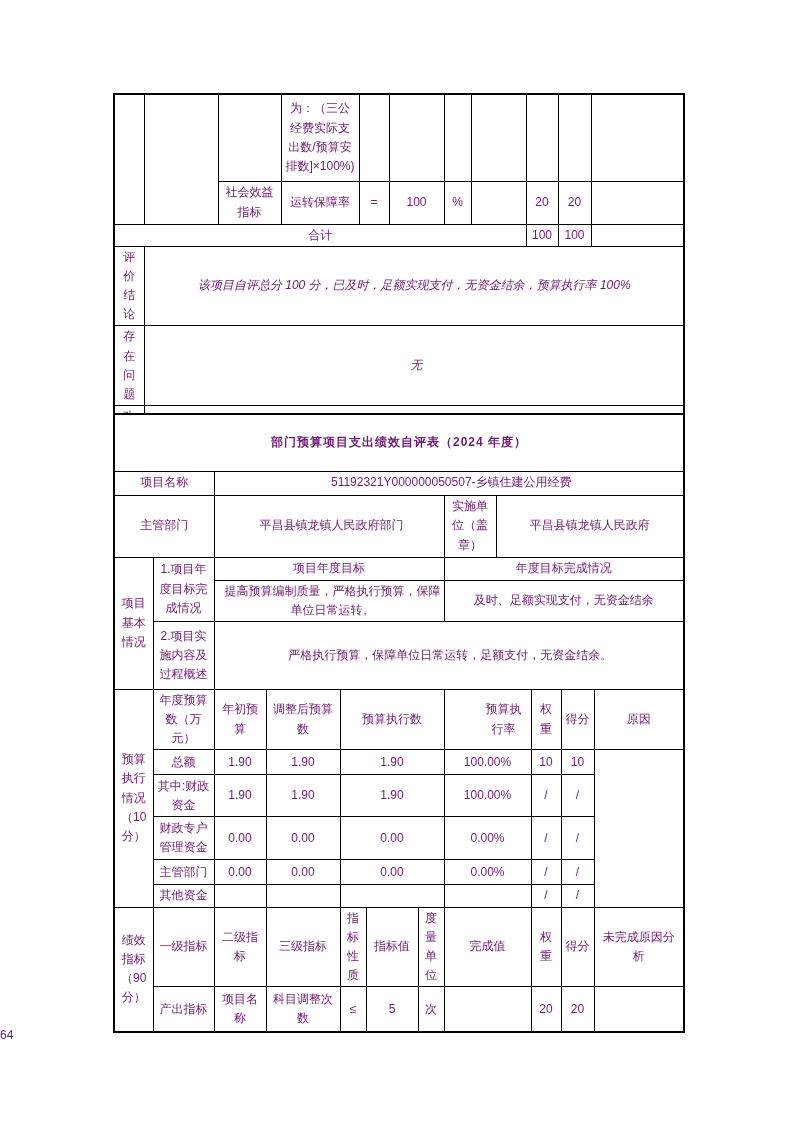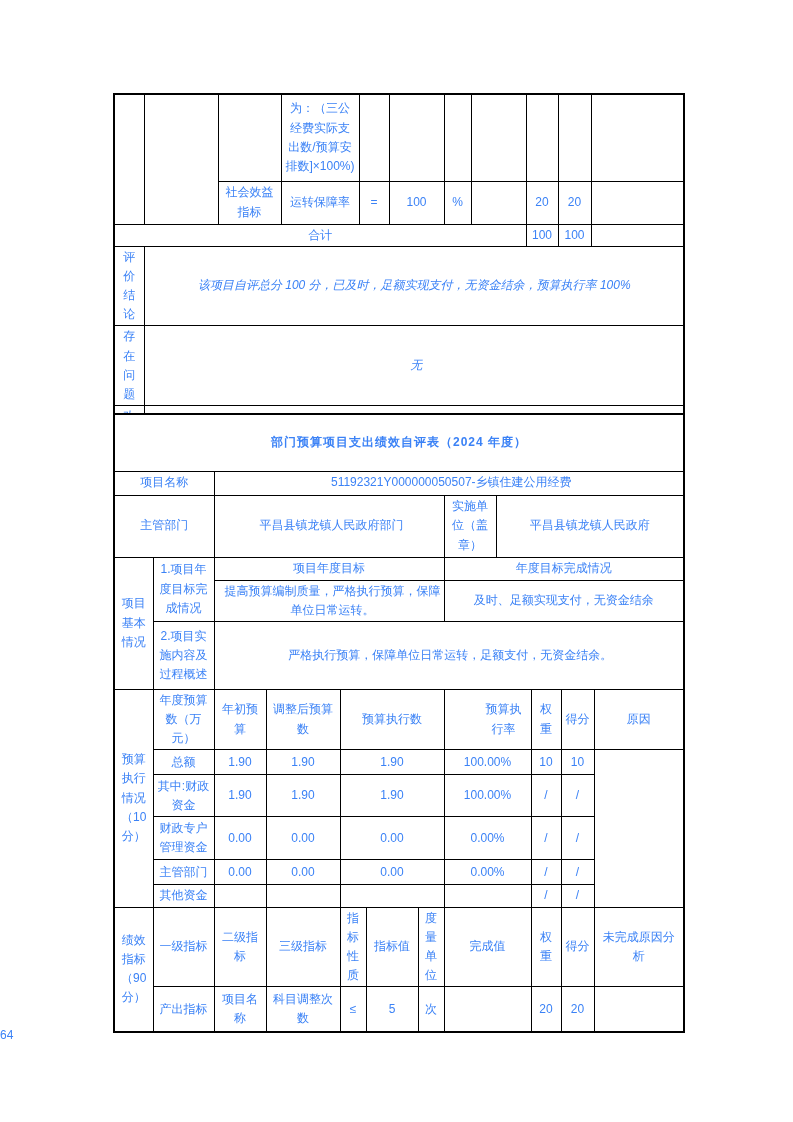--- a/index.html
+++ b/index.html
@@ -1,18 +1,18 @@
 <!DOCTYPE html>
 <html><head>
 <meta charset="utf-8">
 <style>
   html,body { margin:0; padding:0; background:#e8e8e8; }
   #page {
     position:relative; width:793px; height:1122px; background:#ffffff;
-    font-family:"Liberation Sans", sans-serif; color:#3b82f6; overflow:hidden;
+    font-family:"Liberation Sans", sans-serif; color:#701a75; overflow:hidden;
   }
   table.tbl {
     position:absolute; left:113px; width:570px;
     border-collapse:collapse; table-layout:fixed;
     border:2px solid #000; background:#fff;
   }
   .t1 { top:93px; }
   .t2 { top:413px; }
   table.tbl td {
     border:1px solid #000;

